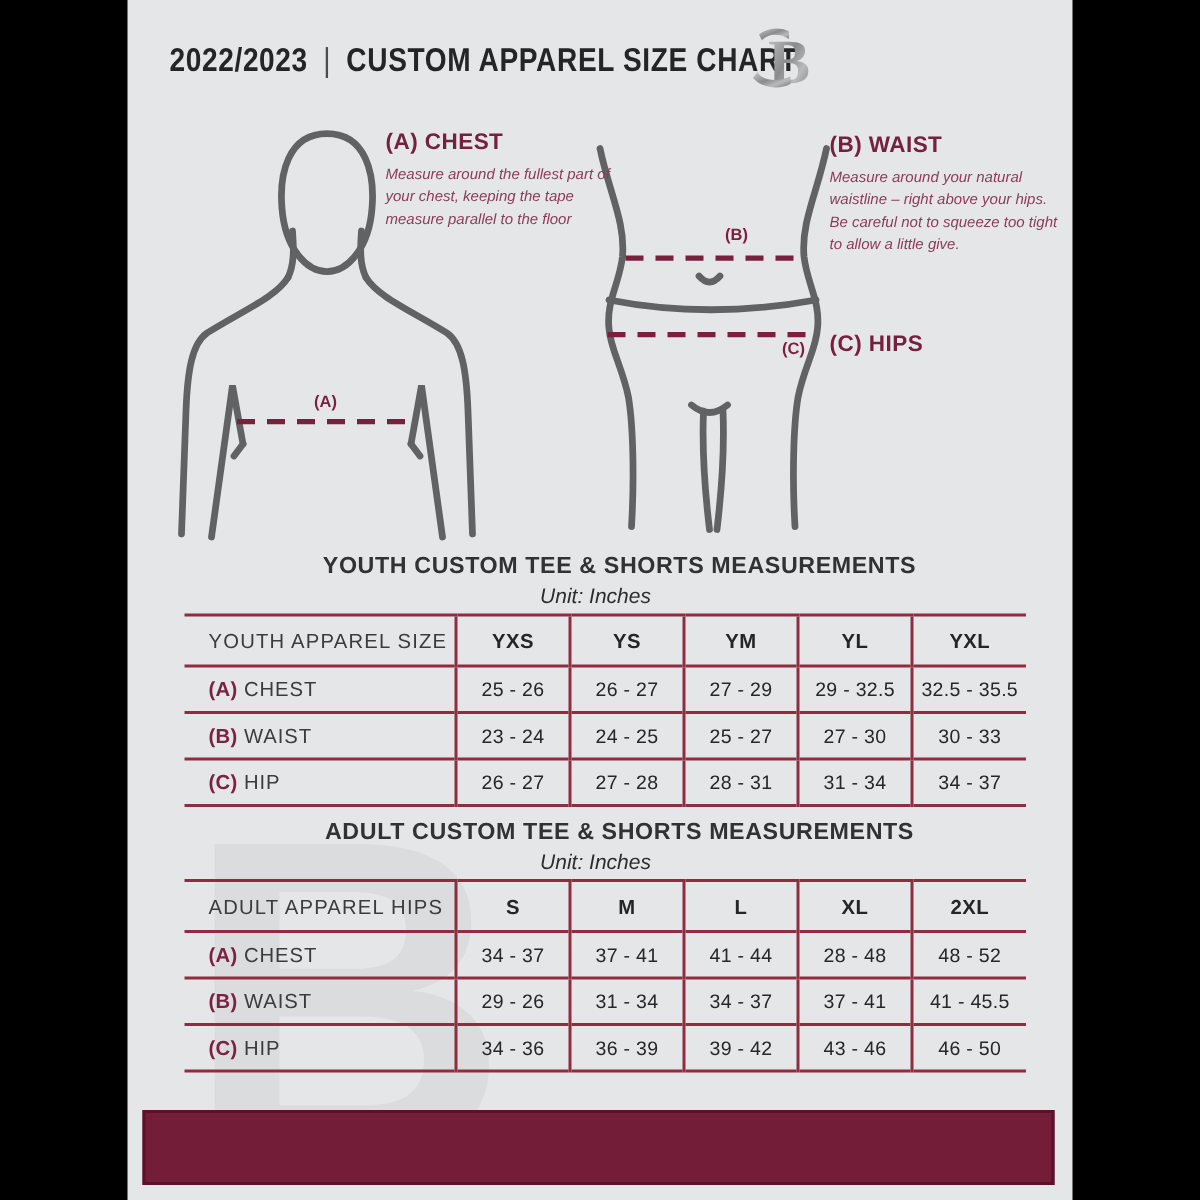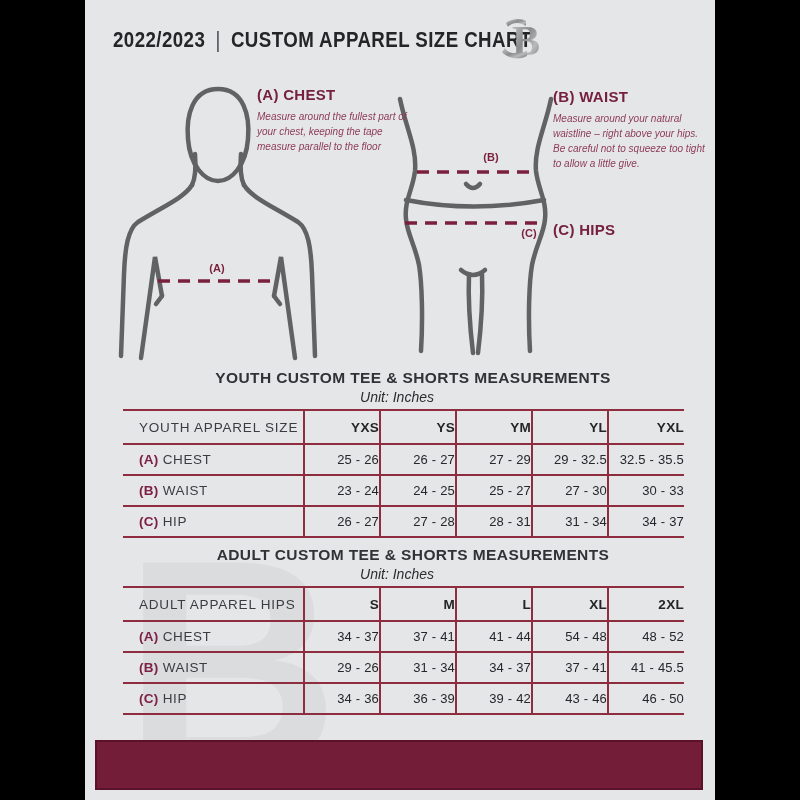--- a/index.html
+++ b/index.html
@@ -35,21 +35,21 @@
   .sec-title{position:absolute;left:13px;width:630px;text-align:center;font-size:15.5px;
              font-weight:700;color:#303335;letter-spacing:.4px;z-index:1;}
   .sec-unit{position:absolute;left:0;width:624px;text-align:center;font-size:14px;
             font-style:italic;color:#2b2d2f;z-index:1;}
 
   
   table.size{position:absolute;left:38px;width:561px;border-collapse:collapse;
              table-layout:fixed;z-index:1;background:transparent;}
   table.size col.c-label{width:181px;}
   table.size col.c-data{width:76px;}
-  table.size td,table.size th{border-top:2px solid #8e2c40;padding:0;text-align:right;
+  table.size td,table.size th{border-top:2px solid #8e2c40;padding:0;text-align:center;
                               vertical-align:middle;}
   table.size{border-bottom:2px solid #8e2c40;}
   table.size td:not(:first-child),table.size th:not(:first-child){border-left:2px solid #8e2c40;}
   table.size th{height:32px;font-size:13.5px;font-weight:bold;color:#232527;letter-spacing:.3px;}
   table.size th.size-label{font-weight:400;text-align:left;padding-left:16px;
                            color:#3a3d40;letter-spacing:.8px;}
   table.size td{height:29px;font-size:13px;color:#25272a;letter-spacing:.2px;}
   table.size td.row-label{text-align:left;padding-left:16px;font-size:13.5px;color:#3a3d40;
                           letter-spacing:.6px;}
   table.size td.row-label b{color:#7d2144;letter-spacing:.2px;}
@@ -197,21 +197,21 @@
         <th>M</th>
         <th>L</th>
         <th>XL</th>
         <th>2XL</th>
       </tr>
       <tr>
         <td class="row-label"><b>(A)</b> <span>CHEST</span></td>
         <td>34 - 37</td>
         <td>37 - 41</td>
         <td>41 - 44</td>
-        <td>54 - 48</td>
+        <td>28 - 48</td>
         <td>48 - 52</td>
       </tr>
       <tr>
         <td class="row-label"><b>(B)</b> <span>WAIST</span></td>
         <td>29 - 26</td>
         <td>31 - 34</td>
         <td>34 - 37</td>
         <td>37 - 41</td>
         <td>41 - 45.5</td>
       </tr>

